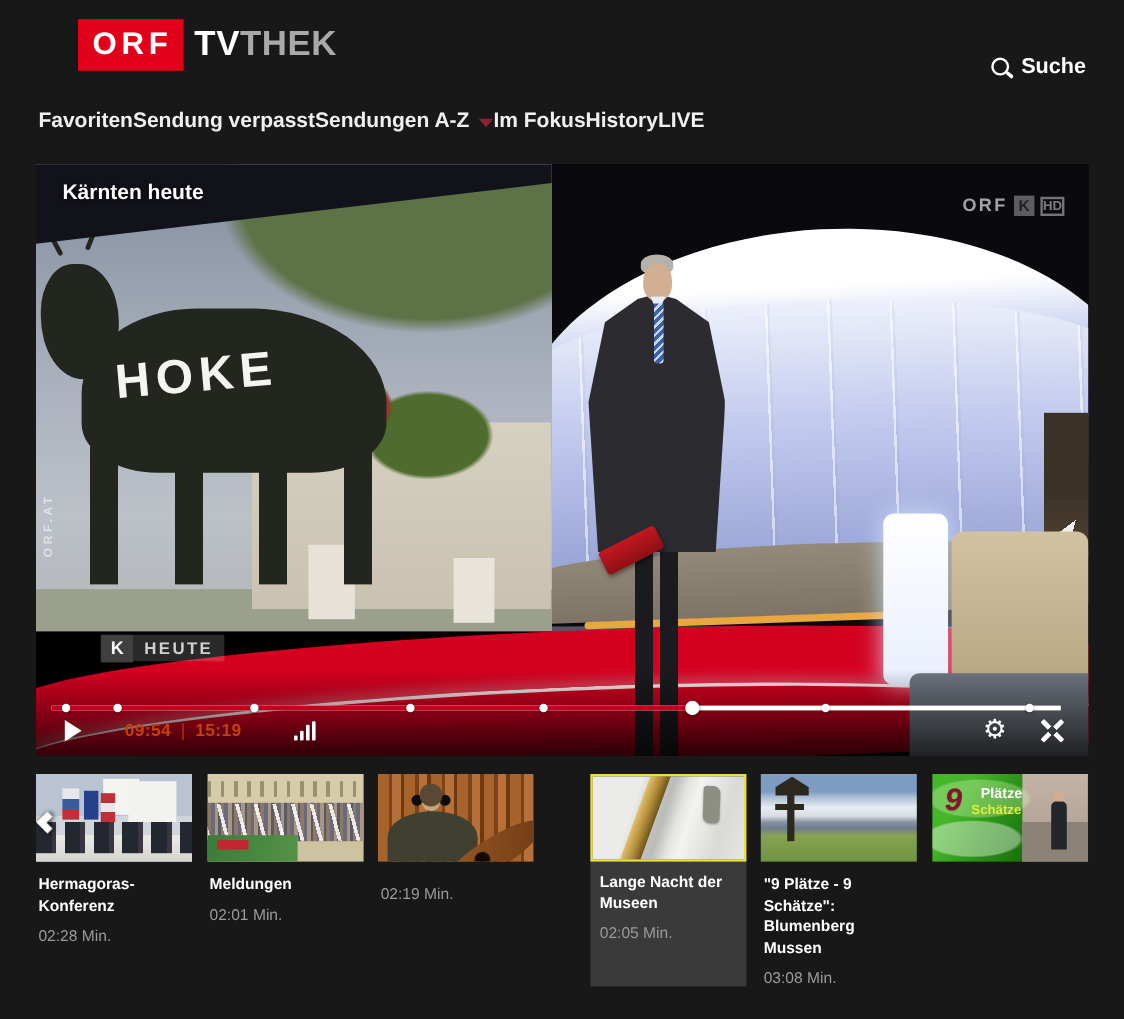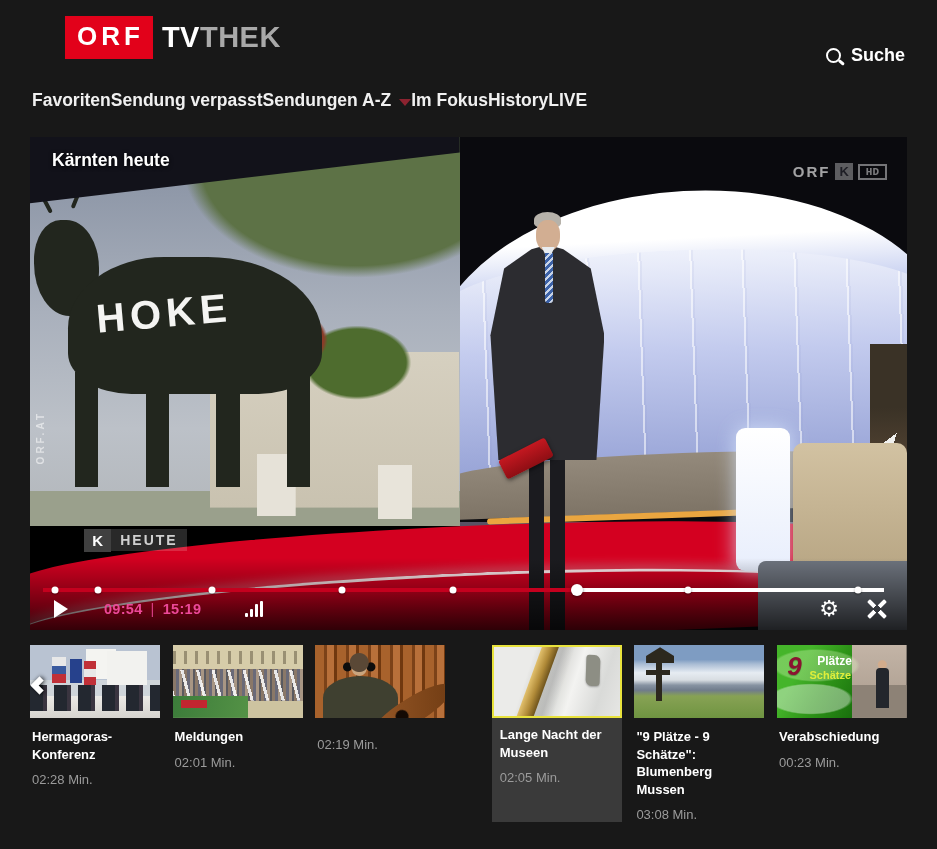--- a/index.html
+++ b/index.html
@@ -73,34 +73,34 @@
   .p-suit { position:absolute; left:0; top:7%; width:100%; height:52%; background:#2c2c30; clip-path:polygon(50% 0,64% 2%,88% 11%,100% 42%,93% 100%,7% 100%,0 42%,12% 11%,36% 2%); }
   .p-shirt { position:absolute; left:45%; top:7.5%; width:13px; height:14px; background:#e8ecf0; clip-path:polygon(0 0,100% 0,50% 100%); }
   .p-tie { position:absolute; left:48%; top:9%; width:8px; height:50px; background:repeating-linear-gradient(135deg,#3c62a8 0 3px,#c8d4e8 3px 5px); border-radius:0 0 3px 3px; }
   .p-folder { position:absolute; left:8%; top:56%; width:52px; height:21px; background:linear-gradient(180deg,#c41820,#8e0e14); border-radius:3px; transform:rotate(-27deg); box-shadow:0 2px 4px rgba(0,0,0,.5); }
   .p-legs { position:absolute; left:34%; top:59%; width:36px; height:41%; background:repeating-linear-gradient(90deg,#1b1b1f 0 15px, rgba(0,0,0,0) 15px 21px); }
   
   .player-title { position:absolute; left:22px; top:13px; color:#fff; font-size:17.5px; font-weight:bold; text-shadow:0 1px 4px rgba(0,0,0,.9); }
   .watermark { position:absolute; right:20px; top:26px; display:flex; align-items:center; gap:5px; opacity:.62; }
   .wm-orf { color:#fff; font-weight:bold; font-size:15px; letter-spacing:2px; }
   .wm-k { background:rgba(255,255,255,.55); color:rgba(25,25,35,.85); font-weight:bold; font-size:13px; padding:1px 4px; }
-  .wm-hd { border:2px solid rgba(255,255,255,.7); color:rgba(255,255,255,.75); font-weight:bold; font-size:11px; padding:0 6px;font-family:Liberation Mono, monospace; }
+  .wm-hd { border:2px solid rgba(255,255,255,.7); color:rgba(255,255,255,.75); font-weight:bold; font-size:11px; padding:0 0; }
   .kheute { position:absolute; left:6.2%; top:79.5%; display:flex; align-items:center; }
   .kh-k { background:rgba(255,255,255,.25); color:#fff; font-weight:bold; font-size:15px; padding:3px 8px; }
   .kh-heute { background:rgba(255,255,255,.16); color:rgba(255,255,255,.78); font-weight:bold; font-size:14px; letter-spacing:2px; padding:3px 9px; }
   .ctrl-shade { position:absolute; left:0; bottom:0; width:100%; height:72px; background:linear-gradient(180deg, rgba(0,0,0,0), rgba(0,0,0,.72)); }
   
   .progress { position:absolute; left:13px; right:23px; bottom:38px; height:4px; background:#fff; cursor:pointer; }
   .played { position:absolute; left:0; top:0; height:100%; background:#c5001e; }
   .marker { position:absolute; top:50%; width:7px; height:7px; background:#fff; border-radius:50%; transform:translate(-50%,-50%); box-shadow:0 1px 2px rgba(0,0,0,.4); }
   .playhead { position:absolute; top:50%; width:12px; height:12px; background:#fff; border-radius:50%; transform:translate(-50%,-50%); box-shadow:0 1px 3px rgba(0,0,0,.5); cursor:grab; }
   
   .controls { position:absolute; left:13px; right:20px; bottom:7px; height:28px; display:flex; align-items:center; }
   .play-btn { width:0; height:0; border-left:14px solid #fff; border-top:9px solid transparent; border-bottom:9px solid transparent; margin-left:11px; cursor:pointer; }
-  .time { margin-left:36px; color:#ec4899; font-size:14.5px; font-weight:bold; display:flex; gap:8px; letter-spacing:.3px; }
+  .time { margin-left:36px; color:#c2410c; font-size:14.5px; font-weight:bold; display:flex; gap:8px; letter-spacing:.3px; }
   .time-sep { opacity:.85; font-weight:normal; }
   .vol { display:flex; align-items:flex-end; gap:2px; margin-left:44px; cursor:pointer; height:16px; }
   .vol i { display:block; width:3px; background:#fff; border-radius:1px; }
   .vol i:nth-child(1){height:4px;} .vol i:nth-child(2){height:8px;} .vol i:nth-child(3){height:13px;} .vol i:nth-child(4){height:16px;}
   .right-icons { margin-left:auto; display:flex; align-items:center; gap:28px; }
   .gear { color:#fff; font-size:22px; line-height:1; font-family:"DejaVu Sans", sans-serif; cursor:pointer; }
   .fs { position:relative; width:20px; height:20px; cursor:pointer; }
   .fs::before,.fs::after { content:""; position:absolute; left:8px; top:-2px; width:4px; height:24px; border-radius:1px;
     background:linear-gradient(180deg,#fff 0 37%, rgba(0,0,0,0) 37% 63%, #fff 63%); }
   .fs::before { transform:rotate(45deg); } .fs::after { transform:rotate(-45deg); }
@@ -329,18 +329,14 @@
         <div class="card-title" lang="de">"9 Plätze - 9 Schätze": Blumenberg Mussen</div>
         <div class="card-duration">03:08 Min.</div>
       </div>
     </article>
     <article class="card">
       <div class="thumb art-studio">
         <span class="art-big9">9</span>
         <span class="art-l1">Plätze</span>
         <span class="art-l2">Schätze</span>
       </div>
-      <div class="meta">
-        <div class="card-title" lang="de">Verabschiedung</div>
-        <div class="card-duration">00:23 Min.</div>
-      </div>
     </article>
   </section>
 
 </body></html>

